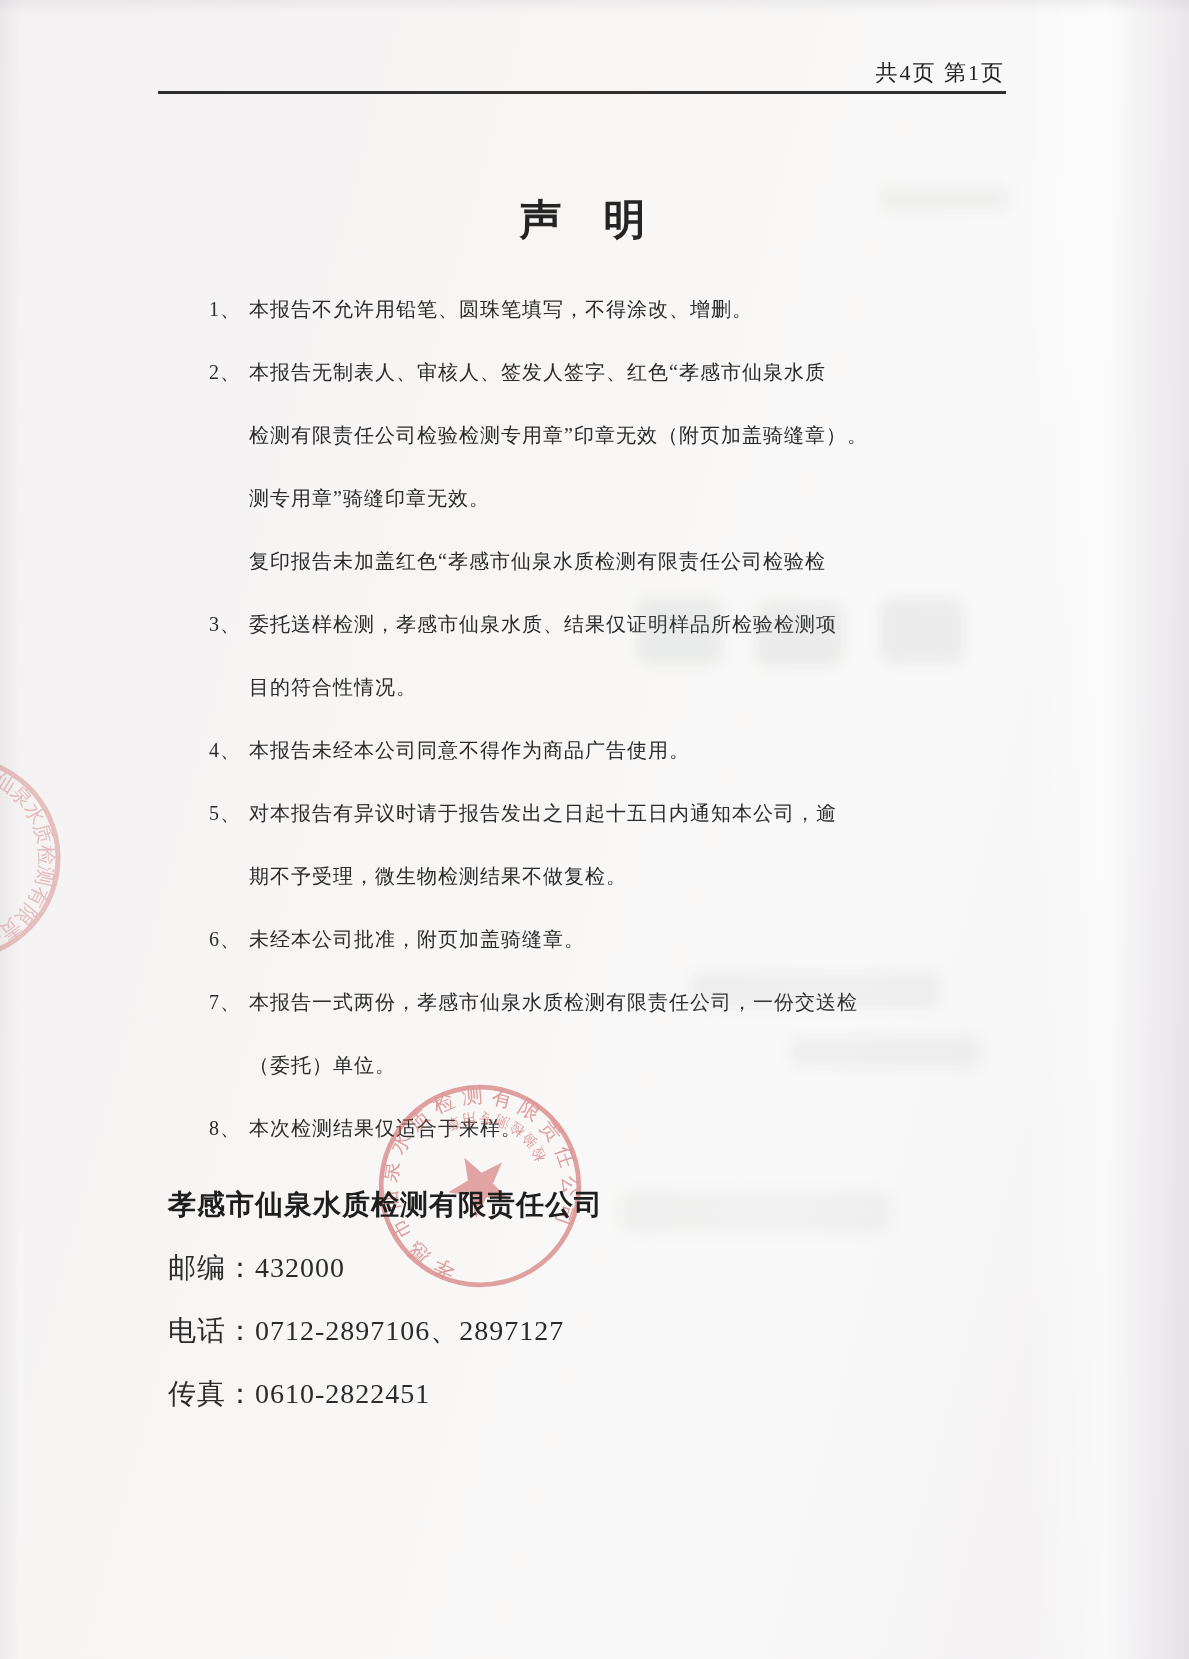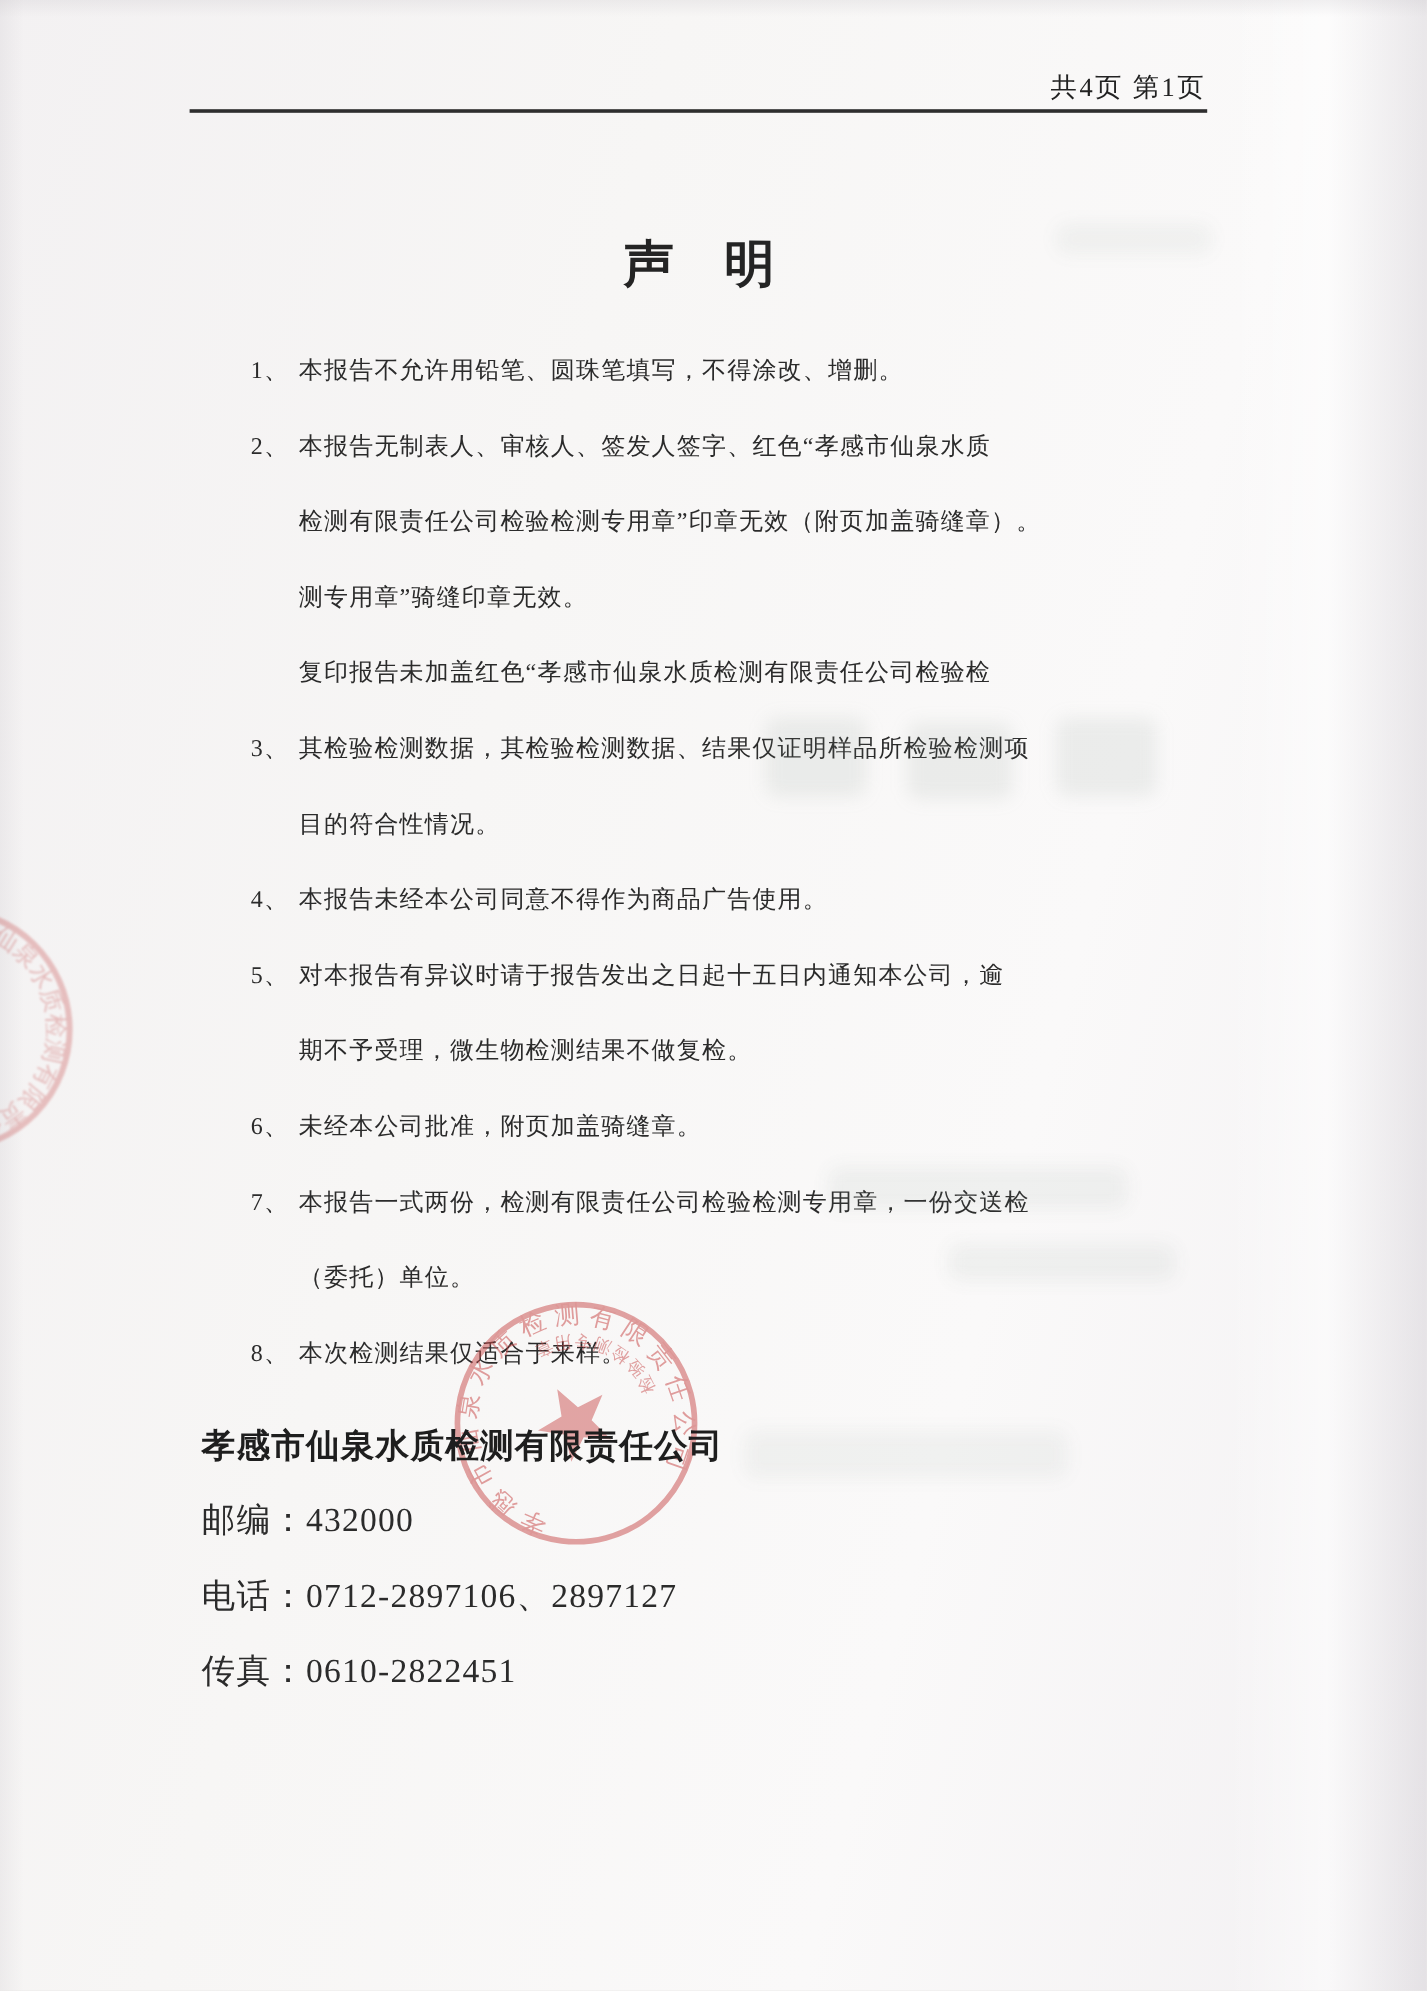--- a/index.html
+++ b/index.html
@@ -87,35 +87,35 @@
     <div class="item">
       <div class="line"><span class="num">1、</span><span>本报告不允许用铅笔、圆珠笔填写，不得涂改、增删。</span></div>
     </div>
     <div class="item">
       <div class="line"><span class="num">2、</span><span>本报告无制表人、审核人、签发人签字、红色“孝感市仙泉水质</span></div>
       <div class="line cont">检测有限责任公司检验检测专用章”印章无效（附页加盖骑缝章）。</div>
       <div class="line cont">测专用章”骑缝印章无效。</div>
       <div class="line cont">复印报告未加盖红色“孝感市仙泉水质检测有限责任公司检验检</div>
     </div>
     <div class="item">
-      <div class="line"><span class="num">3、</span><span>其检验检测数据，其检验检测数据、结果仅证明样品所检验检测项</span></div>
+      <div class="line"><span class="num">3、</span><span>委托送样检测，孝感市仙泉水质、结果仅证明样品所检验检测项</span></div>
       <div class="line cont">目的符合性情况。</div>
     </div>
     <div class="item">
       <div class="line"><span class="num">4、</span><span>本报告未经本公司同意不得作为商品广告使用。</span></div>
     </div>
     <div class="item">
       <div class="line"><span class="num">5、</span><span>对本报告有异议时请于报告发出之日起十五日内通知本公司，逾</span></div>
       <div class="line cont">期不予受理，微生物检测结果不做复检。</div>
     </div>
     <div class="item">
       <div class="line"><span class="num">6、</span><span>未经本公司批准，附页加盖骑缝章。</span></div>
     </div>
     <div class="item">
-      <div class="line"><span class="num">7、</span><span>本报告一式两份，检测有限责任公司检验检测专用章，一份交送检</span></div>
+      <div class="line"><span class="num">7、</span><span>本报告一式两份，孝感市仙泉水质检测有限责任公司，一份交送检</span></div>
       <div class="line cont">（委托）单位。</div>
     </div>
     <div class="item">
       <div class="line"><span class="num">8、</span><span>本次检测结果仅适合于来样。</span></div>
     </div>
   </div>
 
   <svg class="stamp-center" viewBox="0 0 240 240">
     <g transform="rotate(187 120 120)">
       <circle cx="120" cy="120" r="104" fill="none" stroke="rgba(199,72,72,.9)" stroke-width="5"></circle>

